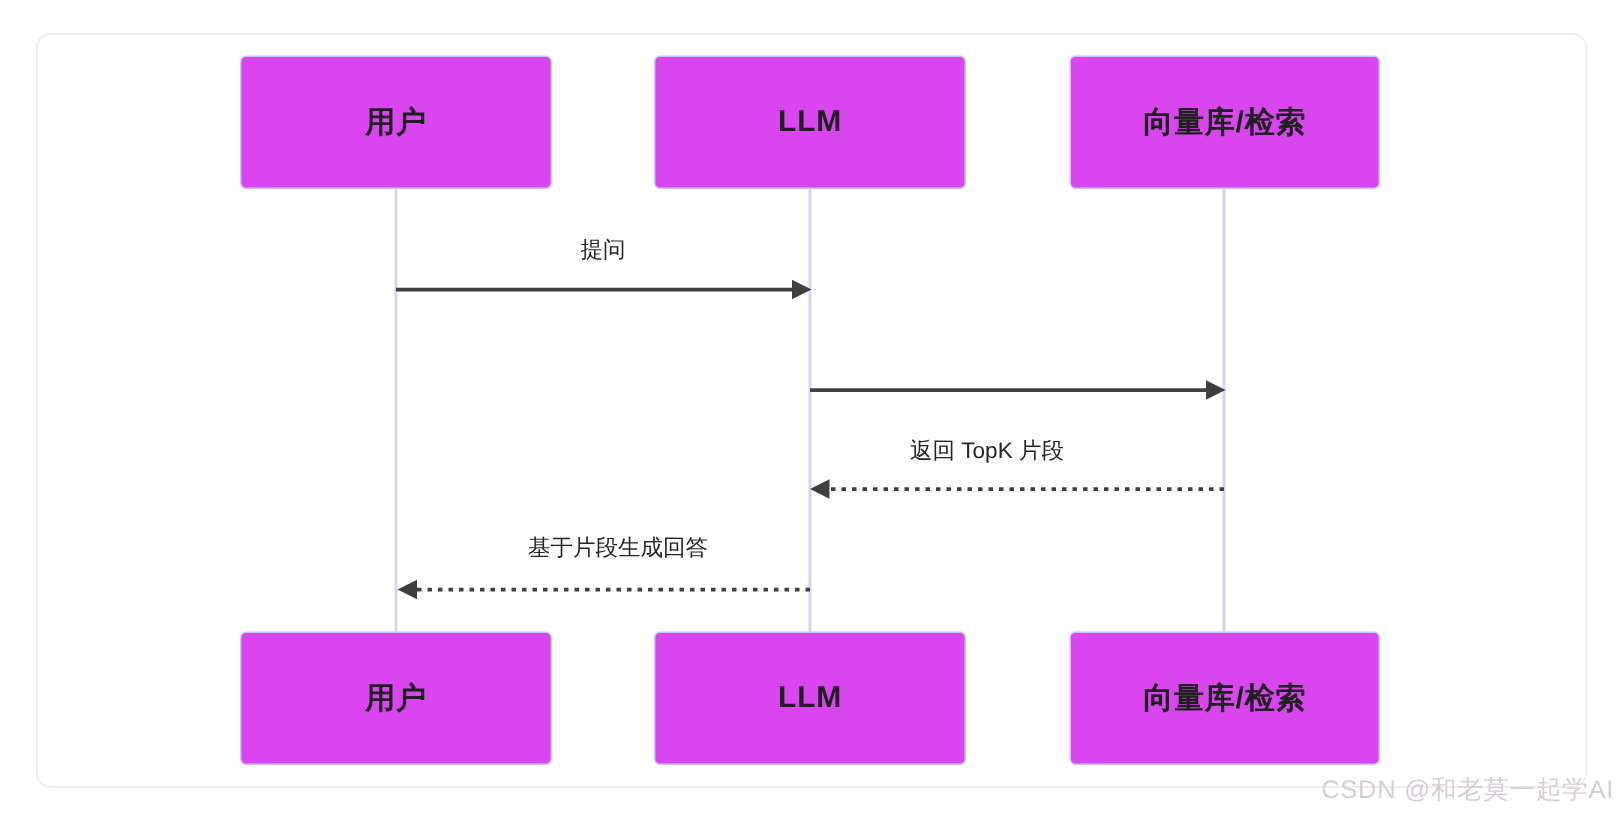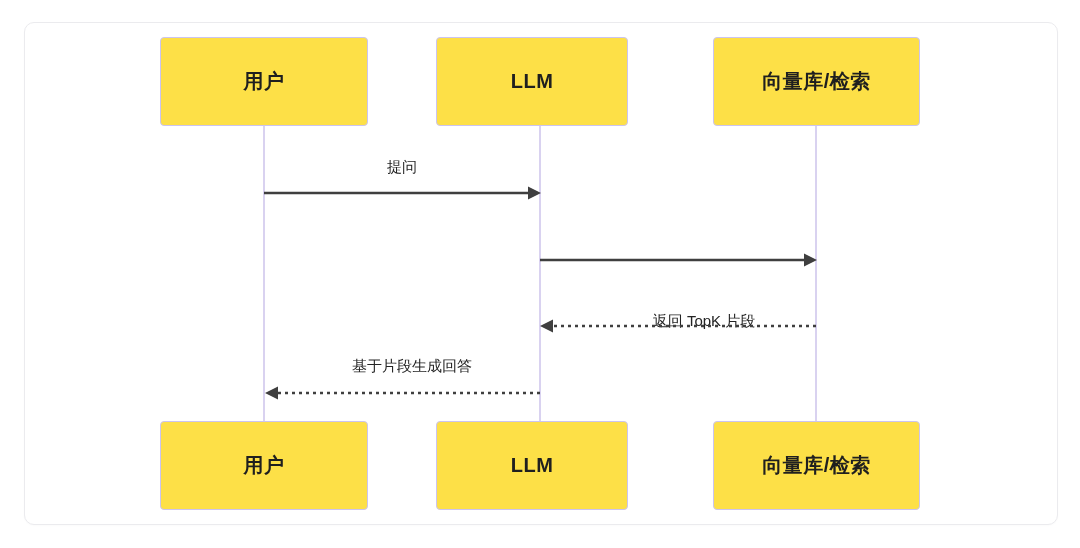--- a/index.html
+++ b/index.html
@@ -19,35 +19,35 @@
     left: 24px; top: 22px;
     width: 1034px; height: 503px;
     background: #ffffff;
     border: 1px solid #ebebee;
     border-radius: 10px;
     box-shadow: 0 1px 2px rgba(0,0,0,0.02);
   }
   .actor-box {
     position: absolute;
     height: 89px;
-    background: #fde047;
+    background: #d946ef;
     border: 1px solid #CBC4F0;
     border-radius: 4px;
     display: flex;
     align-items: center;
     justify-content: center;
     font-size: 20px;
     font-weight: 600;
     color: #1f1f1f;
     letter-spacing: 0.5px;
   }
   .actor-top { top: 37px; }
   .actor-bottom { top: 421px; }
   .actor-user   { left: 160px; width: 208px; }
-  .actor-llm    { left: 436px; width: 192px; }
+  .actor-llm    { left: 436px; width: 208px; }
   .actor-vector { left: 713px; width: 207px; }
   .lifeline {
     position: absolute;
     top: 126px;
     width: 2px; height: 295px;
     background: #D9D2F0;
   }
   .lifeline-user   { left: 263px; }
   .lifeline-llm    { left: 539px; }
   .lifeline-vector { left: 815px; }
@@ -100,32 +100,33 @@
     <span>用户</span>
   </div>
   <div class="actor-box actor-bottom actor-llm">
     <span>LLM</span>
   </div>
   <div class="actor-box actor-bottom actor-vector">
     <span>向量库/检索</span>
   </div>
 
   <div class="msg-label" style="left:402px; top:155px;">提问</div>
-  <div class="msg-label" style="left:704px; top:289px;margin-top:20px;">返回 TopK 片段</div>
+  <div class="msg-label" style="left:658px; top:289px;">返回 TopK 片段</div>
   <div class="msg-label" style="left:412px; top:354px;">基于片段生成回答</div>
 
   <svg class="arrow-layer" width="1080" height="548" viewBox="0 0 1080 548" xmlns="http://www.w3.org/2000/svg">
 
     <line x1="264" y1="193" x2="529" y2="193" stroke="#3F3F3F" stroke-width="2.5"></line>
     <polygon points="528,186.5 541,193 528,199.5" fill="#3F3F3F"></polygon>
 
     <line x1="540" y1="260" x2="805" y2="260" stroke="#3F3F3F" stroke-width="2.5"></line>
     <polygon points="804,253.5 817,260 804,266.5" fill="#3F3F3F"></polygon>
 
     <line x1="816" y1="326" x2="552" y2="326" stroke="#3F3F3F" stroke-width="2.5" stroke-dasharray="3 4"></line>
     <polygon points="553,319.5 540,326 553,332.5" fill="#3F3F3F"></polygon>
 
     <line x1="540" y1="393" x2="277" y2="393" stroke="#3F3F3F" stroke-width="2.5" stroke-dasharray="3 4"></line>
     <polygon points="278,386.5 265,393 278,399.5" fill="#3F3F3F"></polygon>
   </svg>
 
+  <div class="watermark">CSDN @和老莫一起学AI</div>
 
 </div>
 
 </body></html>

